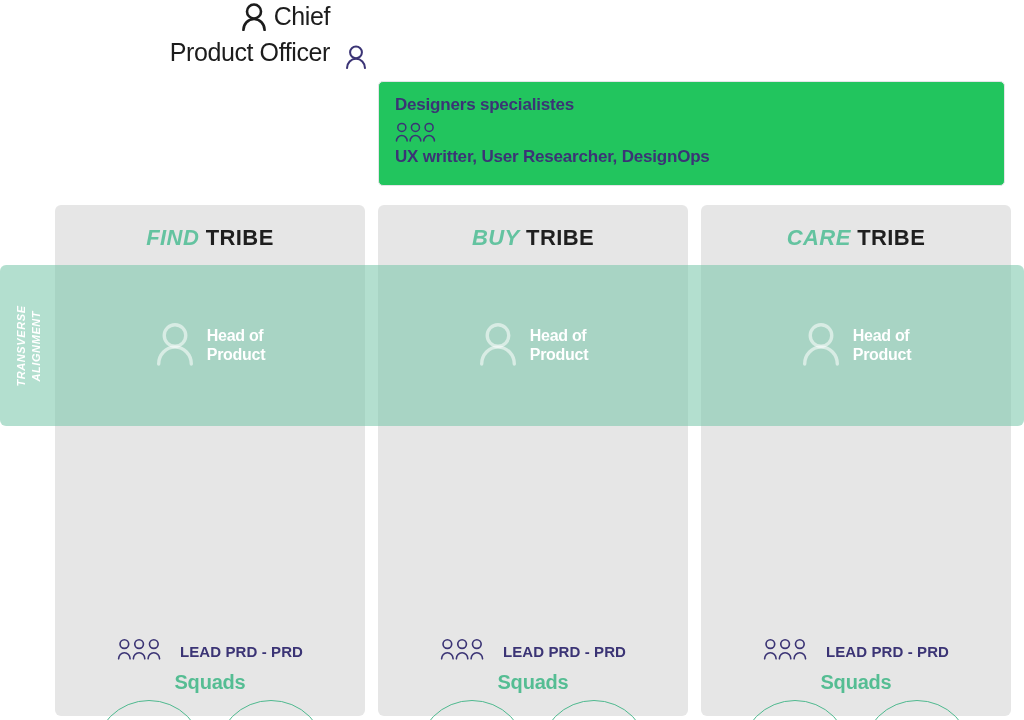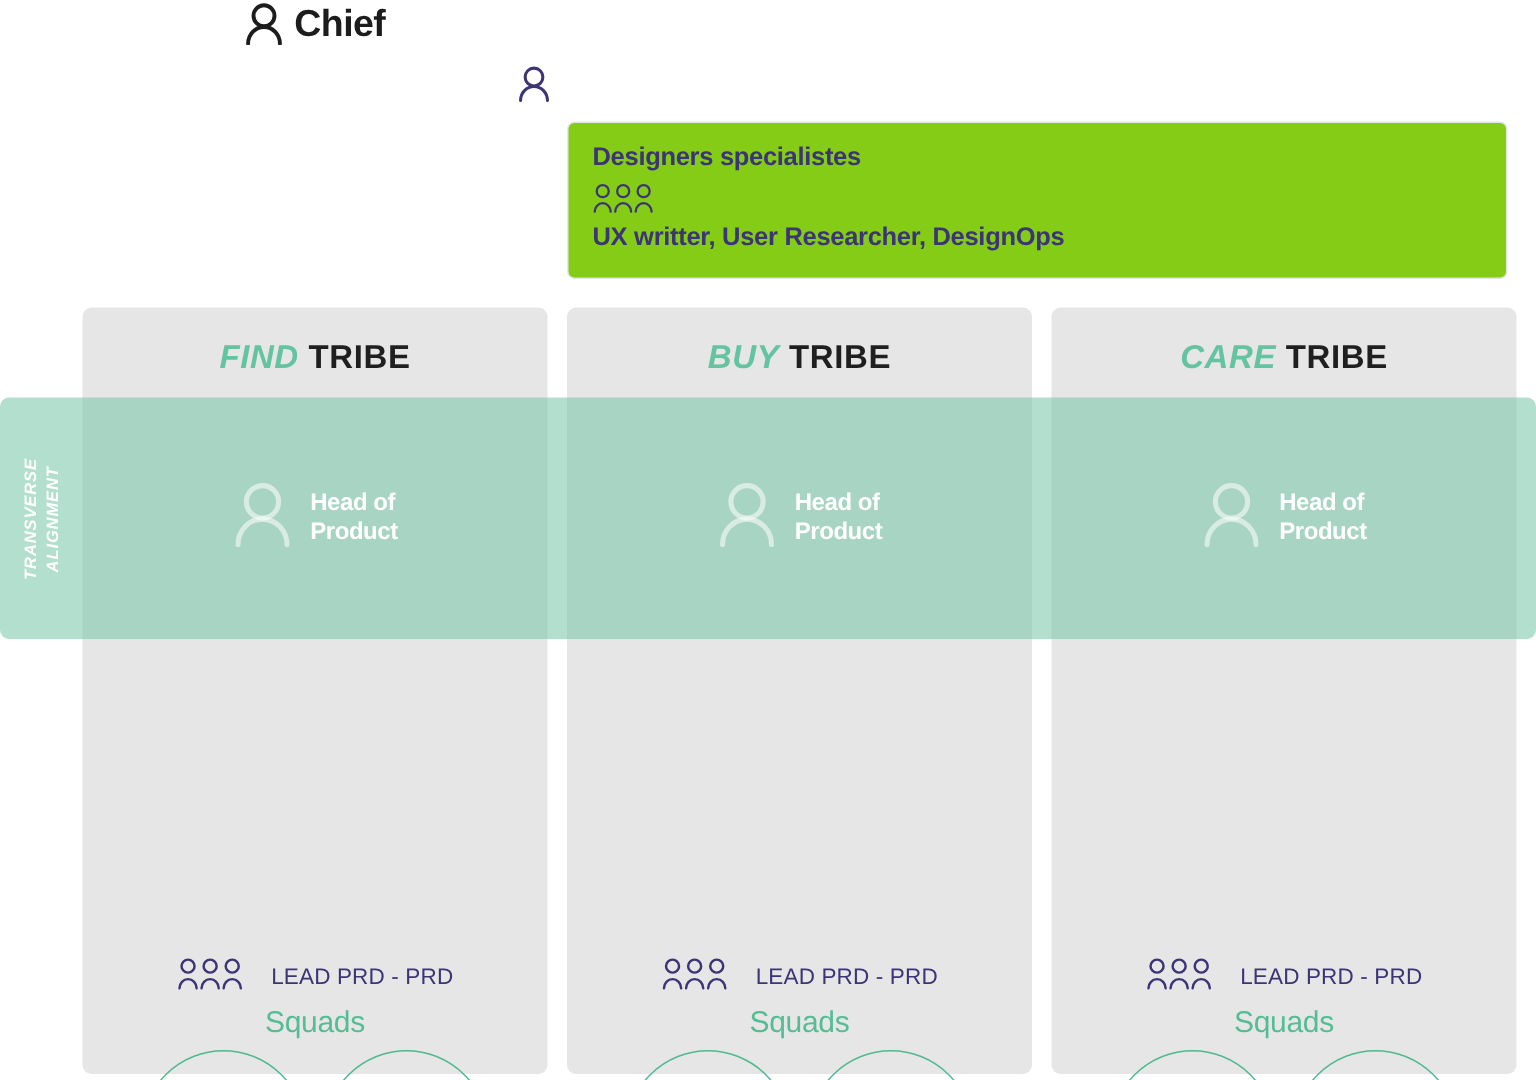--- a/index.html
+++ b/index.html
@@ -7,38 +7,38 @@
     width: 1024px; height: 720px;
     background: #ffffff;
     font-family: "Liberation Sans", sans-serif;
     overflow: hidden;
   }
   #root { position: relative; width: 1024px; height: 720px; }
 
   
   .cpo {
     position: absolute; left: 90px; top: 2px; width: 240px;
-    text-align: center;
-    font-size: 25px; font-weight: 700; line-height: 1.18;
+    text-align: right;
+    font-size: 25px; font-weight: 400; line-height: 1.18;
     color: #1c1c1c; letter-spacing: -0.4px;
   }
   .cpo .ic { display: inline-block; vertical-align: -6px; margin-right: 7px; }
 
   .hopd {
     position: absolute; left: 345px; top: 44px;
     font-size: 19px; font-weight: 700; color: #3b3475;
     letter-spacing: -0.2px; white-space: nowrap;
   }
   .hopd .ic { display: inline-block; vertical-align: -8px; margin-right: 8px; }
 
   
   .designers {
     position: absolute; left: 378px; top: 81px;
     width: 627px; height: 105px;
-    background: #84cc16;
+    background: #22c55e;
     border: 1px solid #e4e4e8;
     border-radius: 5px;
     padding: 13px 16px 0 16px;
   }
   .designers .title {
     font-size: 17px; font-weight: 700; color: #3b3475;
     letter-spacing: -0.2px; margin-bottom: 7px;
   }
   .designers .trio { margin: 0 0 1px 0; display: block; }
   .designers .names {
@@ -94,28 +94,28 @@
     font-size: 16px; font-weight: 700; color: #ffffff;
     line-height: 1.17; letter-spacing: -0.3px;
   }
 
   
   .lead {
     position: absolute; top: 433px; left: 0; width: 100%;
     display: flex; align-items: center; justify-content: center; gap: 9px;
   }
   .lead .lbl {
-    font-size: 15px; font-weight: 400; color: #3b3475; letter-spacing: 0.1px;
+    font-size: 15px; font-weight: 700; color: #3b3475; letter-spacing: 0.1px;
   }
 
   
   .squads-title {
     position: absolute; top: 466px; left: 0; width: 100%;
     text-align: center;
-    font-size: 20px; font-weight: 400; color: #55bd93; letter-spacing: -0.2px;
+    font-size: 20px; font-weight: 700; color: #55bd93; letter-spacing: -0.2px;
   }
   .squad-grid {
     position: absolute; top: 495px; left: 0; width: 100%;
     display: flex; flex-wrap: wrap; justify-content: center;
     gap: 0px 12px;
   }
   .squad {
     width: 110px; height: 110px; border-radius: 50%;
     border: 1.6px solid #4fb98f;
     display: flex; flex-direction: column;
@@ -128,20 +128,21 @@
 
 <div id="root">
 
   <div class="cpo">
     <span class="ic">
       <svg width="26" height="28" viewBox="0 0 26 28">
         <circle cx="13" cy="8.5" r="7" fill="none" stroke="#1c1c1c" stroke-width="2.6"></circle>
         <path d="M2.4 27 A10.6 11 0 0 1 23.6 27" fill="none" stroke="#1c1c1c" stroke-width="2.6" stroke-linecap="round"></path>
       </svg>
     </span><span>Chief</span><br>
+    <span>Product Officer</span>
   </div>
 
   <div class="hopd">
     <span class="ic">
       <svg width="22" height="24" viewBox="0 0 26 28">
         <circle cx="13" cy="8.5" r="7" fill="none" stroke="#3b3475" stroke-width="2.4"></circle>
         <path d="M2.4 27 A10.6 11 0 0 1 23.6 27" fill="none" stroke="#3b3475" stroke-width="2.4" stroke-linecap="round"></path>
       </svg>
     </span>
   </div>

